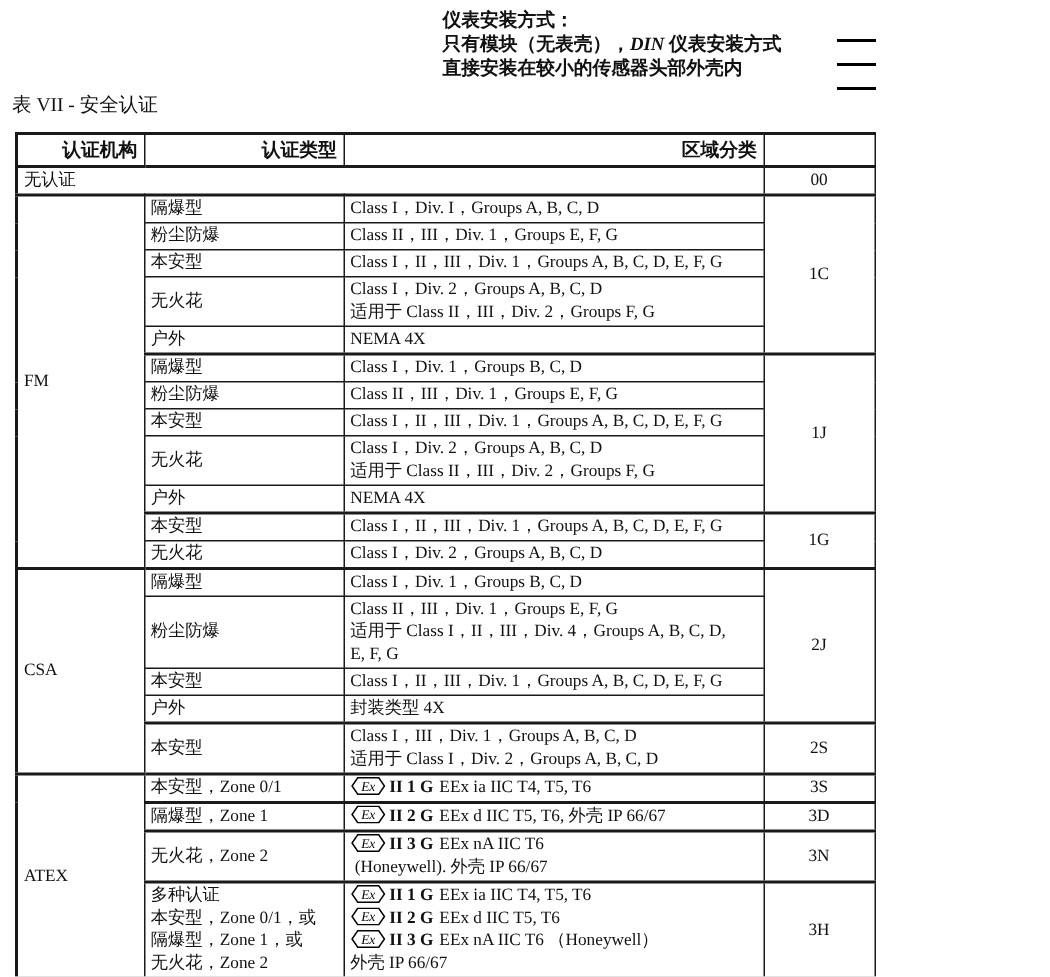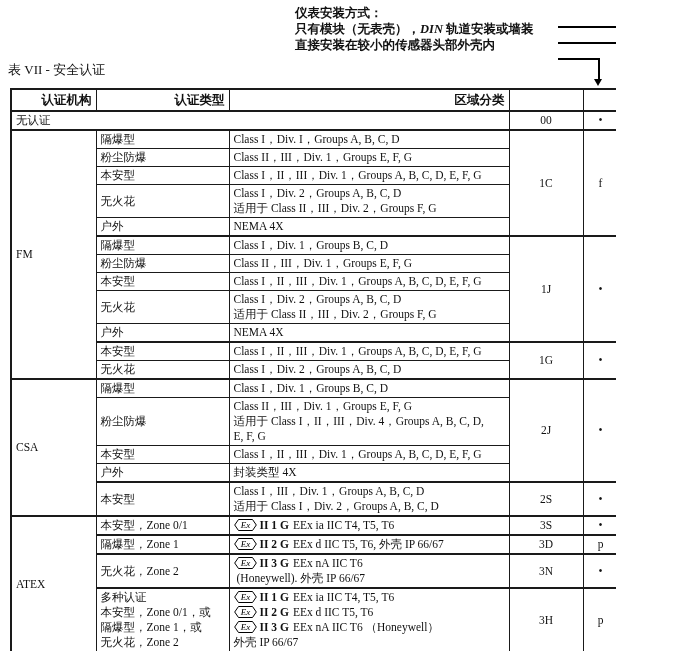--- a/index.html
+++ b/index.html
@@ -1,18 +1,18 @@
 <!DOCTYPE html>
 <html><head>
 <meta charset="utf-8">
 <style>
   html,body { margin:0; padding:0; background:#fff; }
   #page {
     position:relative; width:584px; height:651px; background:#fff;
-    font-family:"Liberation Serif","DejaVu Serif",serif; color:#111; overflow:hidden;padding-left:32px;
+    font-family:"Liberation Serif","DejaVu Serif",serif; color:#111; overflow:hidden;
   }
   
   .note { position:absolute; left:295px; top:5px; font-size:12.5px; font-weight:bold;
           line-height:16px; white-space:nowrap; }
   .note .din { font-style:italic; }
   
   .ch { position:absolute; height:1.5px; background:#000; }
   .cv { position:absolute; width:1.5px;  background:#000; }
   .arr { position:absolute; width:0; height:0;
          border-left:4.5px solid transparent; border-right:4.5px solid transparent;
@@ -51,21 +51,21 @@
         letter-spacing:3px; color:#8e92cc; opacity:0.6; z-index:5;
         font-family:"DejaVu Serif",serif; pointer-events:none; }
 </style>
 </head>
 <body>
 
 <div id="page">
 
   <div class="note">
     <div>仪表安装方式：</div>
-    <div><span>只有模块（无表壳），</span><span class="din">DIN</span><span> 轨道安装或墙装</span></div>
+    <div><span>只有模块（无表壳），</span><span class="din">DIN</span><span> 仪表安装方式</span></div>
     <div>直接安装在较小的传感器头部外壳内</div>
   </div>
 
   <div class="ch" id="connA-h"></div>
   <div class="cv" id="connA-v"></div>
   <div class="arr" id="arrA"></div>
   <div class="ch" id="connB-h"></div>
   <div class="cv" id="connB-v"></div>
   <div class="arr" id="arrB"></div>
   <div class="ch" id="connC-h"></div>

